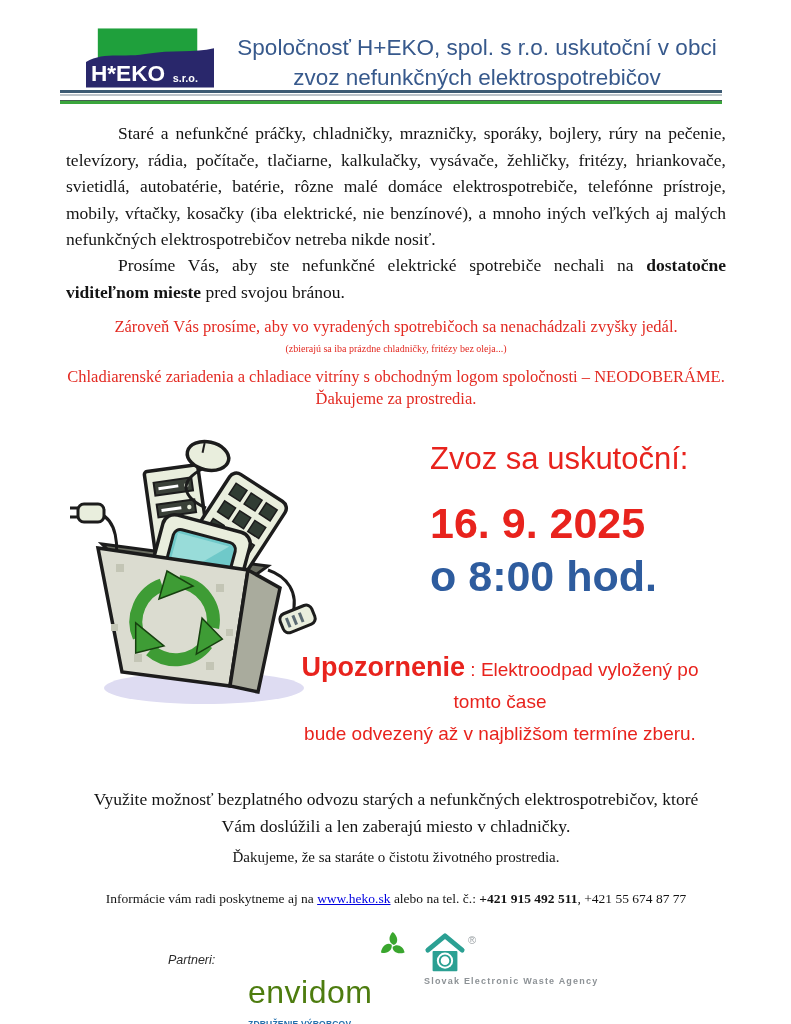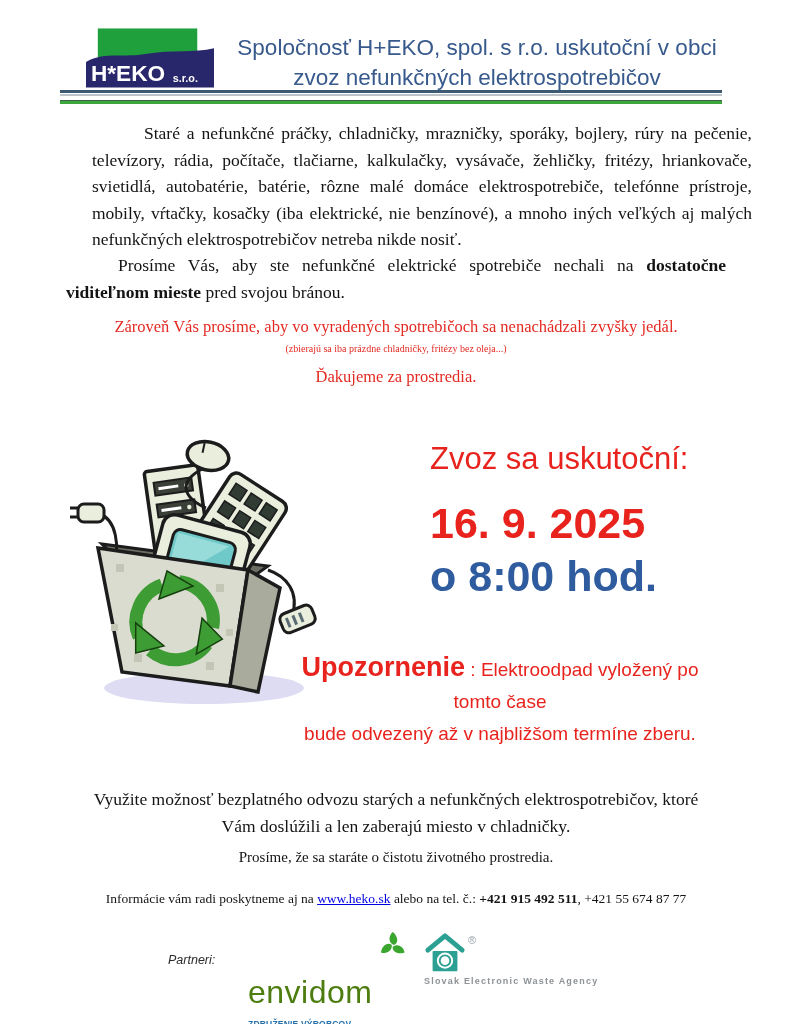--- a/index.html
+++ b/index.html
@@ -20,21 +20,21 @@
   .divider .l1 { height:3px; background:#3c5a73; }
   .divider .l2 { height:2px; background:#bcc3c9; margin-top:1px; }
   .divider .l3 { height:4px; }
   .divider .l4 { height:1px; background:#44604f; }
   .divider .l5 { height:3px; background:#3aa63c; }
   
   .para {
     position:absolute; left:66px; width:660px; text-align:justify;
     font-size:17.5px; line-height:26.6px; color:#141414;
   }
-  .p1 { top:120px; text-indent:52px;margin-left:26px; }
+  .p1 { top:120px; text-indent:52px; }
   .p2 { top:252px; text-indent:52px; }
   .b  { font-weight:bold; }
   .rednote {
     position:absolute; left:48px; width:696px; text-align:center;
     color:#e32a22; font-size:16.5px; line-height:22px;
   }
   .rn1 { top:316px; }
   .rn2 { top:366px; }
   .rednote .small { font-size:10px; }
   
@@ -121,20 +121,21 @@
   <div class="para p1">Staré a nefunkčné práčky, chladničky, mrazničky, sporáky, bojlery, rúry na pečenie, televízory, rádia, počítače, tlačiarne, kalkulačky, vysávače, žehličky, fritézy, hriankovače, svietidlá, autobatérie, batérie, rôzne malé domáce elektrospotrebiče, telefónne prístroje, mobily, vŕtačky, kosačky (iba elektrické, nie benzínové), a mnoho iných veľkých aj malých nefunkčných elektrospotrebičov netreba nikde nosiť.</div>
 
   <div class="para p2"><span>Prosíme Vás, aby ste nefunkčné elektrické spotrebiče nechali na </span><span class="b">dostatočne viditeľnom mieste</span><span> pred svojou bránou.</span></div>
 
   <div class="rednote rn1">
     <div>Zároveň Vás prosíme, aby vo vyradených spotrebičoch sa nenachádzali zvyšky jedál.</div>
     <div class="small">(zbierajú sa iba prázdne chladničky, fritézy bez oleja...)</div>
   </div>
 
   <div class="rednote rn2">
+    <div>Chladiarenské zariadenia a chladiace vitríny s obchodným logom spoločnosti – NEODOBERÁME.</div>
     <div>Ďakujeme za prostredia.</div>
   </div>
 
   <svg class="clipart" viewBox="0 0 266 284">
 
     <ellipse cx="148" cy="264" rx="100" ry="16" fill="#dedcf2"></ellipse>
 
     <polygon points="46,120 212,142 198,152 58,132" fill="#6b6e62" stroke="#1c1c1c" stroke-width="3"></polygon>
 
     <g transform="translate(88,48) rotate(-8)">
@@ -231,21 +232,21 @@
   <div class="warning">
     <div><span class="big">Upozornenie</span><span> : </span><span>Elektroodpad vyložený po tomto čase</span></div>
     <div>bude odvezený až v najbližšom termíne zberu.</div>
   </div>
 
   <div class="closing">
     <div>Využite možnosť bezplatného odvozu starých a nefunkčných elektrospotrebičov, ktoré</div>
     <div>Vám doslúžili a len zaberajú miesto v chladničky.</div>
   </div>
 
-  <div class="thanks">Prosíme, že sa staráte o čistotu životného prostredia.</div>
+  <div class="thanks">Ďakujeme, že sa staráte o čistotu životného prostredia.</div>
 
   <div class="contact"><span>Informácie vám radi poskytneme aj na </span><a>www.heko.sk</a><span> alebo na tel. č.: </span><span class="b">+421 915 492 511</span><span>, +421 55 674 87 77</span></div>
 
   <div class="partners-label">Partneri:</div>
 
   <div class="envidom">
     <div class="env-row">
       <span class="env-name">envidom</span>
       <svg class="env-leaves" width="52" height="50" viewBox="0 0 52 50">
         <g transform="translate(26,26)">

